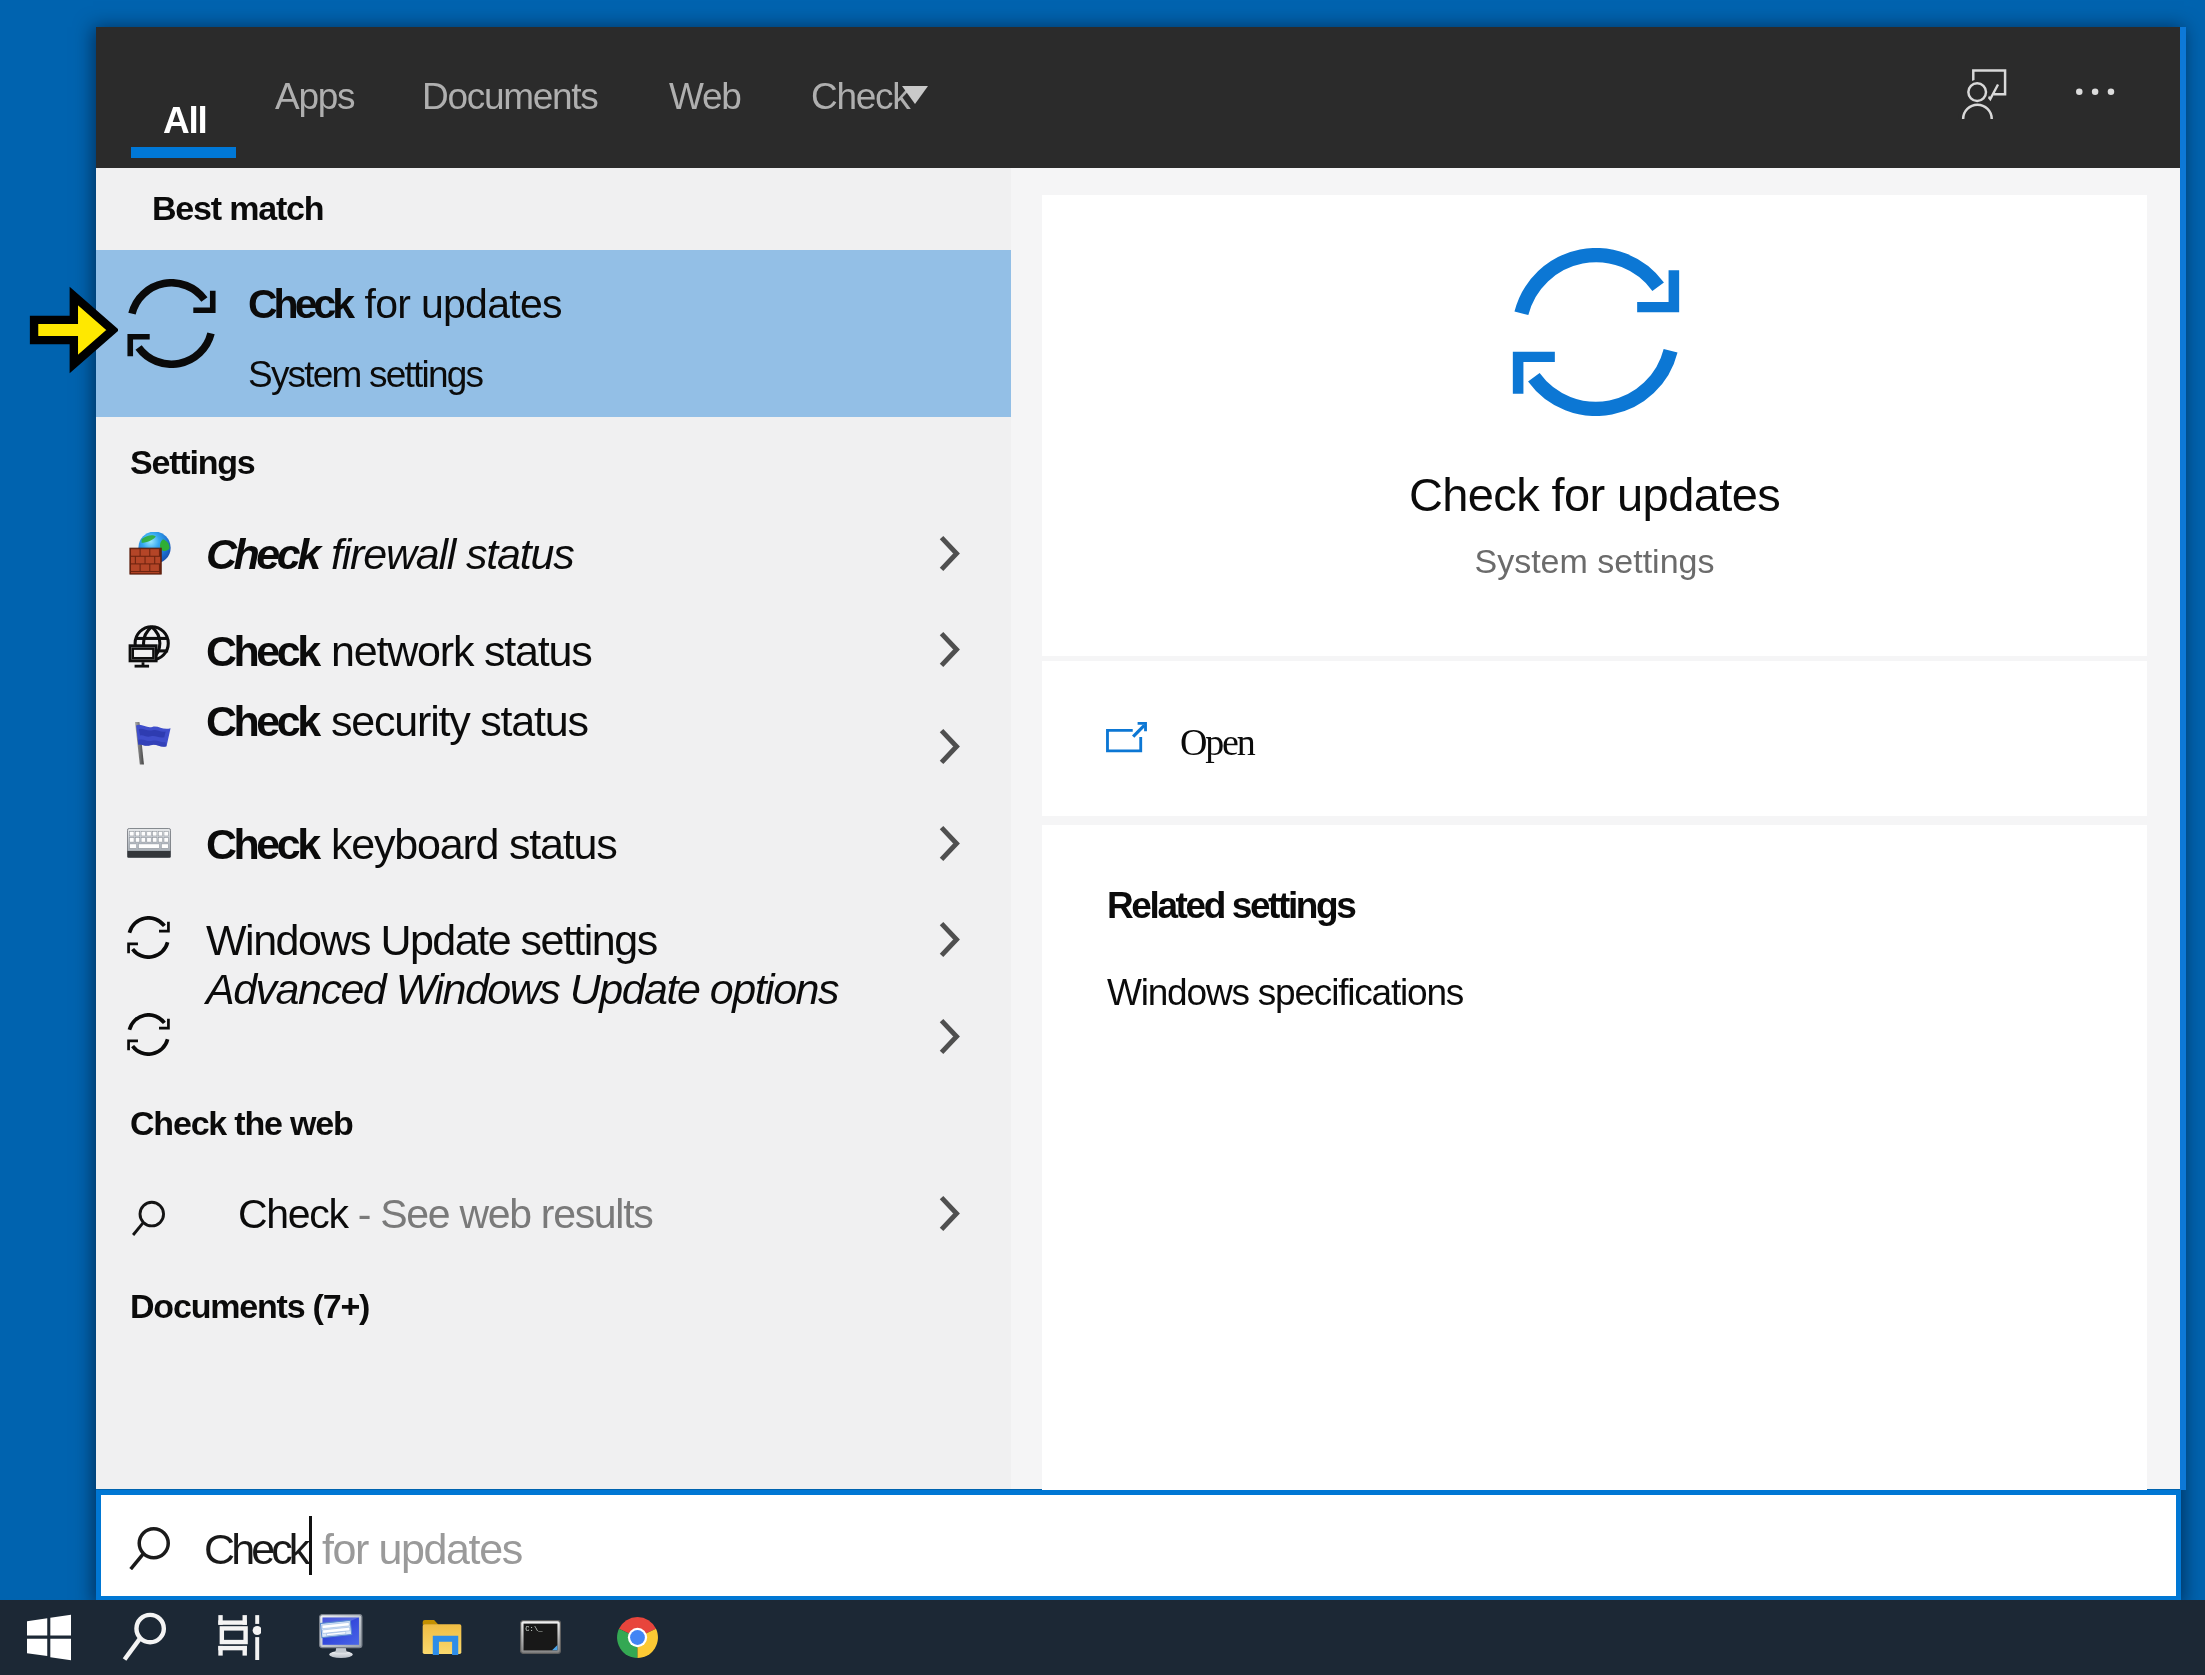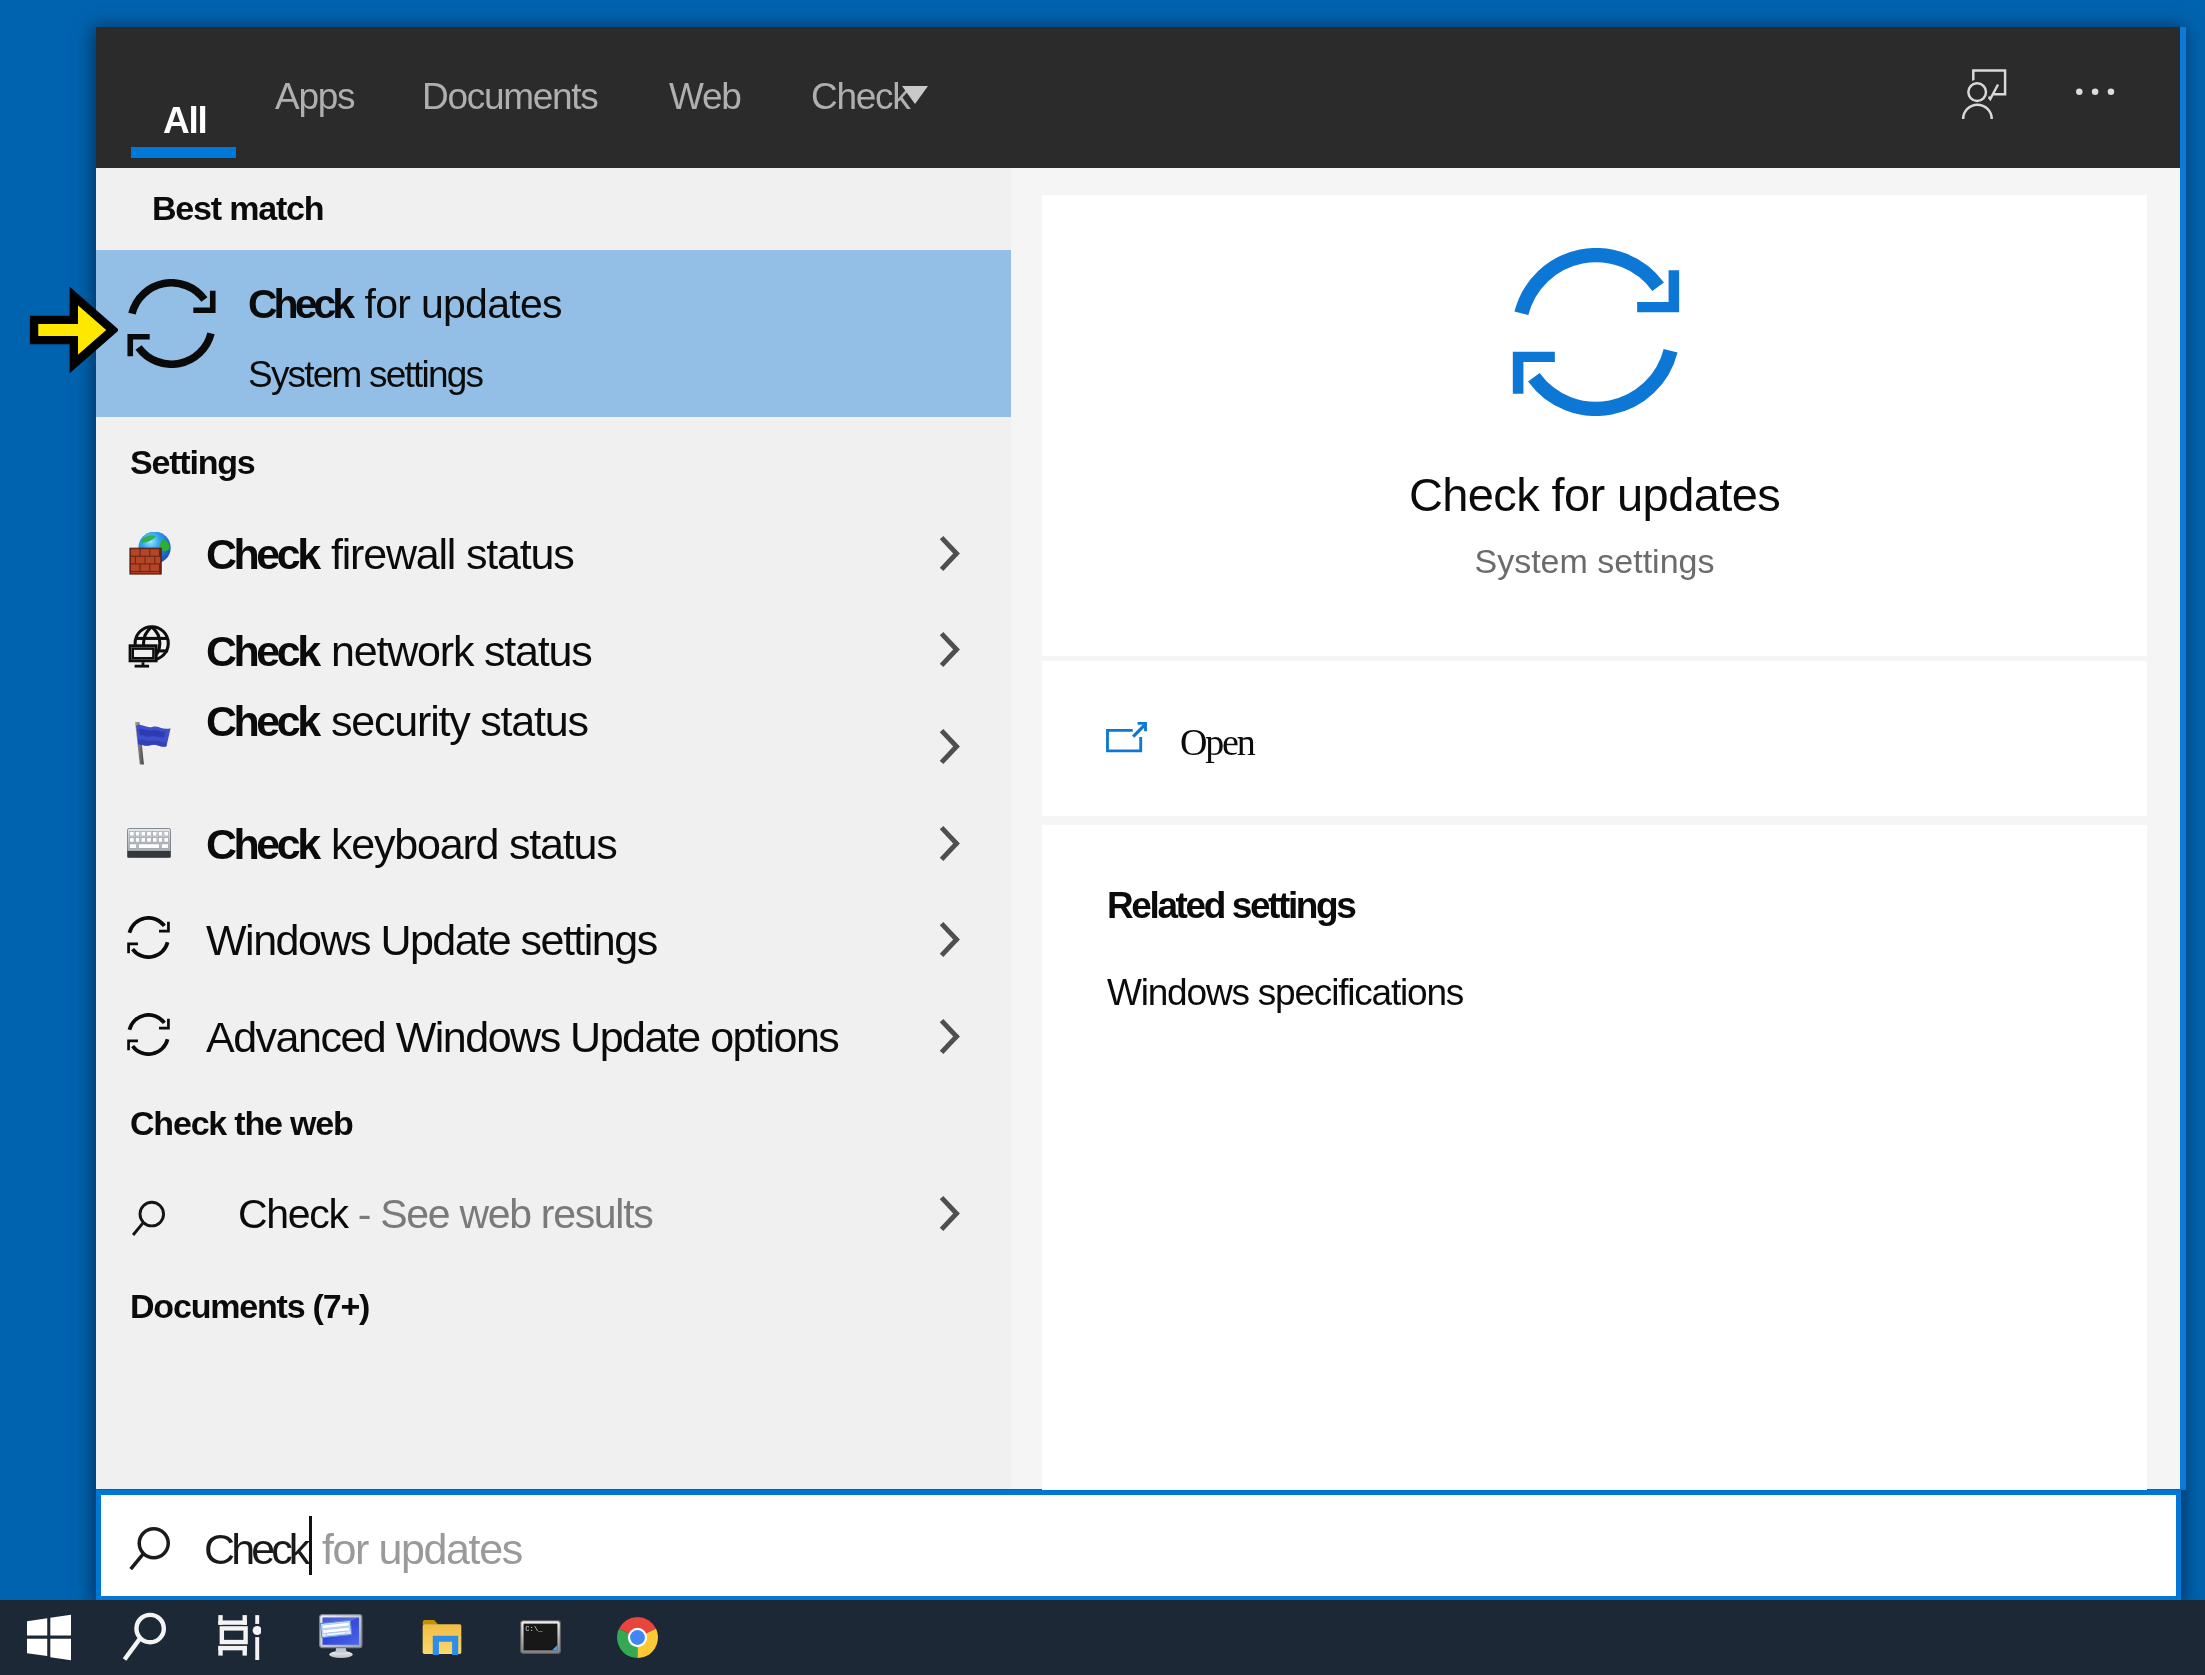--- a/index.html
+++ b/index.html
@@ -113,21 +113,21 @@
         <rect x="7.7" y="27.7" width="9.6" height="7.3"></rect>
         <rect x="18.5" y="27.7" width="9.6" height="7.3"></rect>
         <rect x="29.3" y="27.7" width="5.5" height="7.3"></rect>
       <rect x="2.2" y="36.2" width="9.6" height="7.3"></rect>
         <rect x="13" y="36.2" width="9.6" height="7.3"></rect>
         <rect x="23.8" y="36.2" width="9.6" height="7.3"></rect>
       <rect x="2.2" y="44.7" width="31.6" height="1.3"></rect>
     </g>
   </g>
 </svg>
-<div class="itext" style="top:533px;"><span class="bch">Check</span> firewall status</div>
+<div class="itext" style="top:533px;font-style:italic;"><span class="bch">Check</span> firewall status</div>
 <svg class="abs chev" style="top:534px;" width="23" height="39" viewBox="0 0 26 44">
     <use href="#chevr"></use>
   </svg>
 
 <svg class="abs" style="left:128px; top:625px;" width="43" height="43" viewBox="0 0 48 49">
   <g fill="none" stroke="#0E0E0E" stroke-width="3.5">
     <circle cx="26.5" cy="20.8" r="18.9"></circle>
     <path d="M26.5 2 C 20.5 7 17.2 13.7 17.2 20.8 C17.2 27.9 20.5 34.5 26.5 39.5"></path>
     <path d="M26.5 2 C 32.5 7 35.8 13.7 35.8 20.8 C35.8 27.9 32.5 34.5 26.5 39.5"></path>
     <line x1="9" y1="15.3" x2="44.2" y2="15.3"></line>
@@ -199,21 +199,21 @@
     <use href="#sync"></use>
   </svg>
 <div class="itext" style="top:919px; letter-spacing:-1.5px;">Windows Update settings</div>
 <svg class="abs chev" style="top:920px;" width="23" height="39" viewBox="0 0 26 44">
     <use href="#chevr"></use>
   </svg>
 
 <svg class="abs" style="left:127px; top:1013px; color:#0A0A0A;" width="43" height="43" viewBox="0 0 100 100">
     <use href="#sync"></use>
   </svg>
-<div class="itext" style="top:1016px; letter-spacing:-1.5px;">Advanced Windows Update options</div>
+<div class="itext" style="top:968px; letter-spacing:-1.5px;font-style:italic;">Advanced Windows Update options</div>
 <svg class="abs chev" style="top:1017px;" width="23" height="39" viewBox="0 0 26 44">
     <use href="#chevr"></use>
   </svg>
 
 <div class="shead" style="top:1106px;">Check the web</div>
 <svg class="abs" style="left:132px; top:1194px; color:#141414;" width="40" height="42" viewBox="0 0 56 58">
     <use href="#mag"></use>
   </svg>
 <div class="itext" style="top:1194px; font-size:41px; letter-spacing:-1.3px;margin-left:32px;">Check<span class="gray"> - See web results</span></div>
 <svg class="abs chev" style="top:1194px;" width="23" height="39" viewBox="0 0 26 44">

